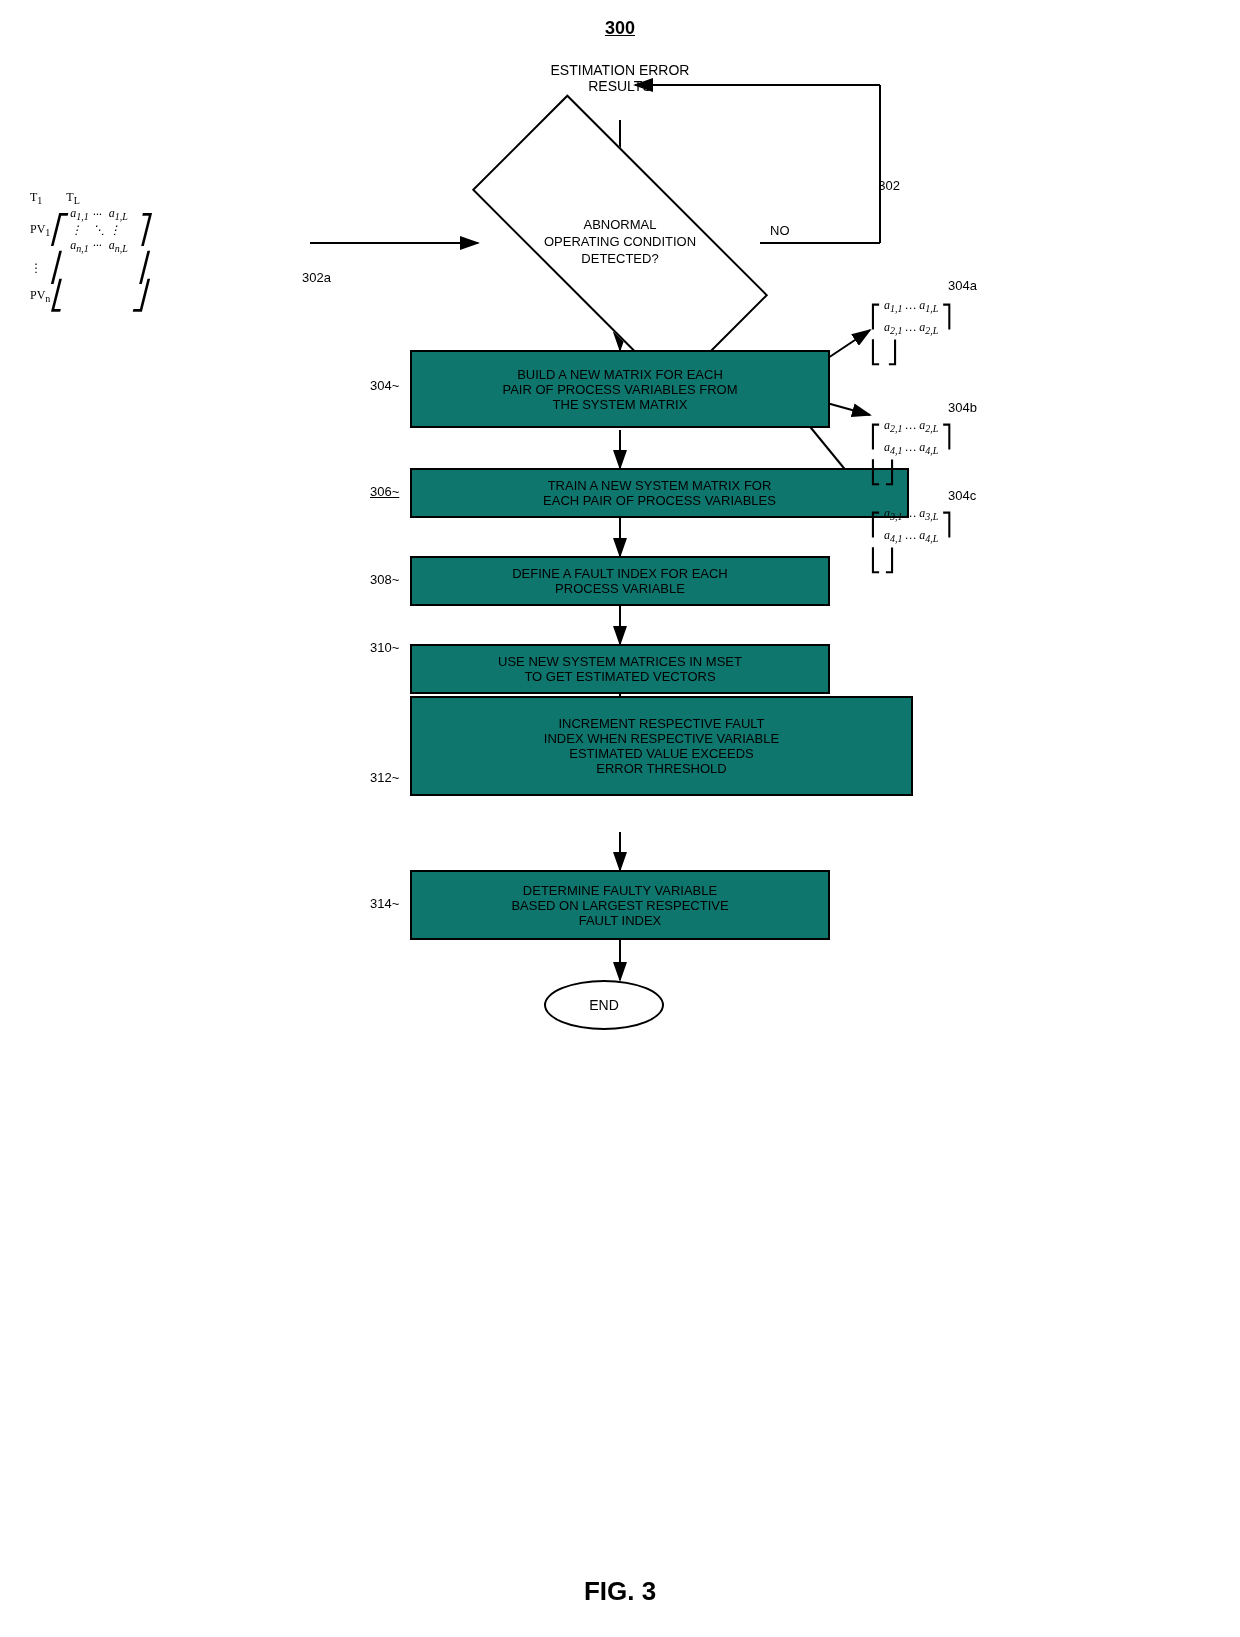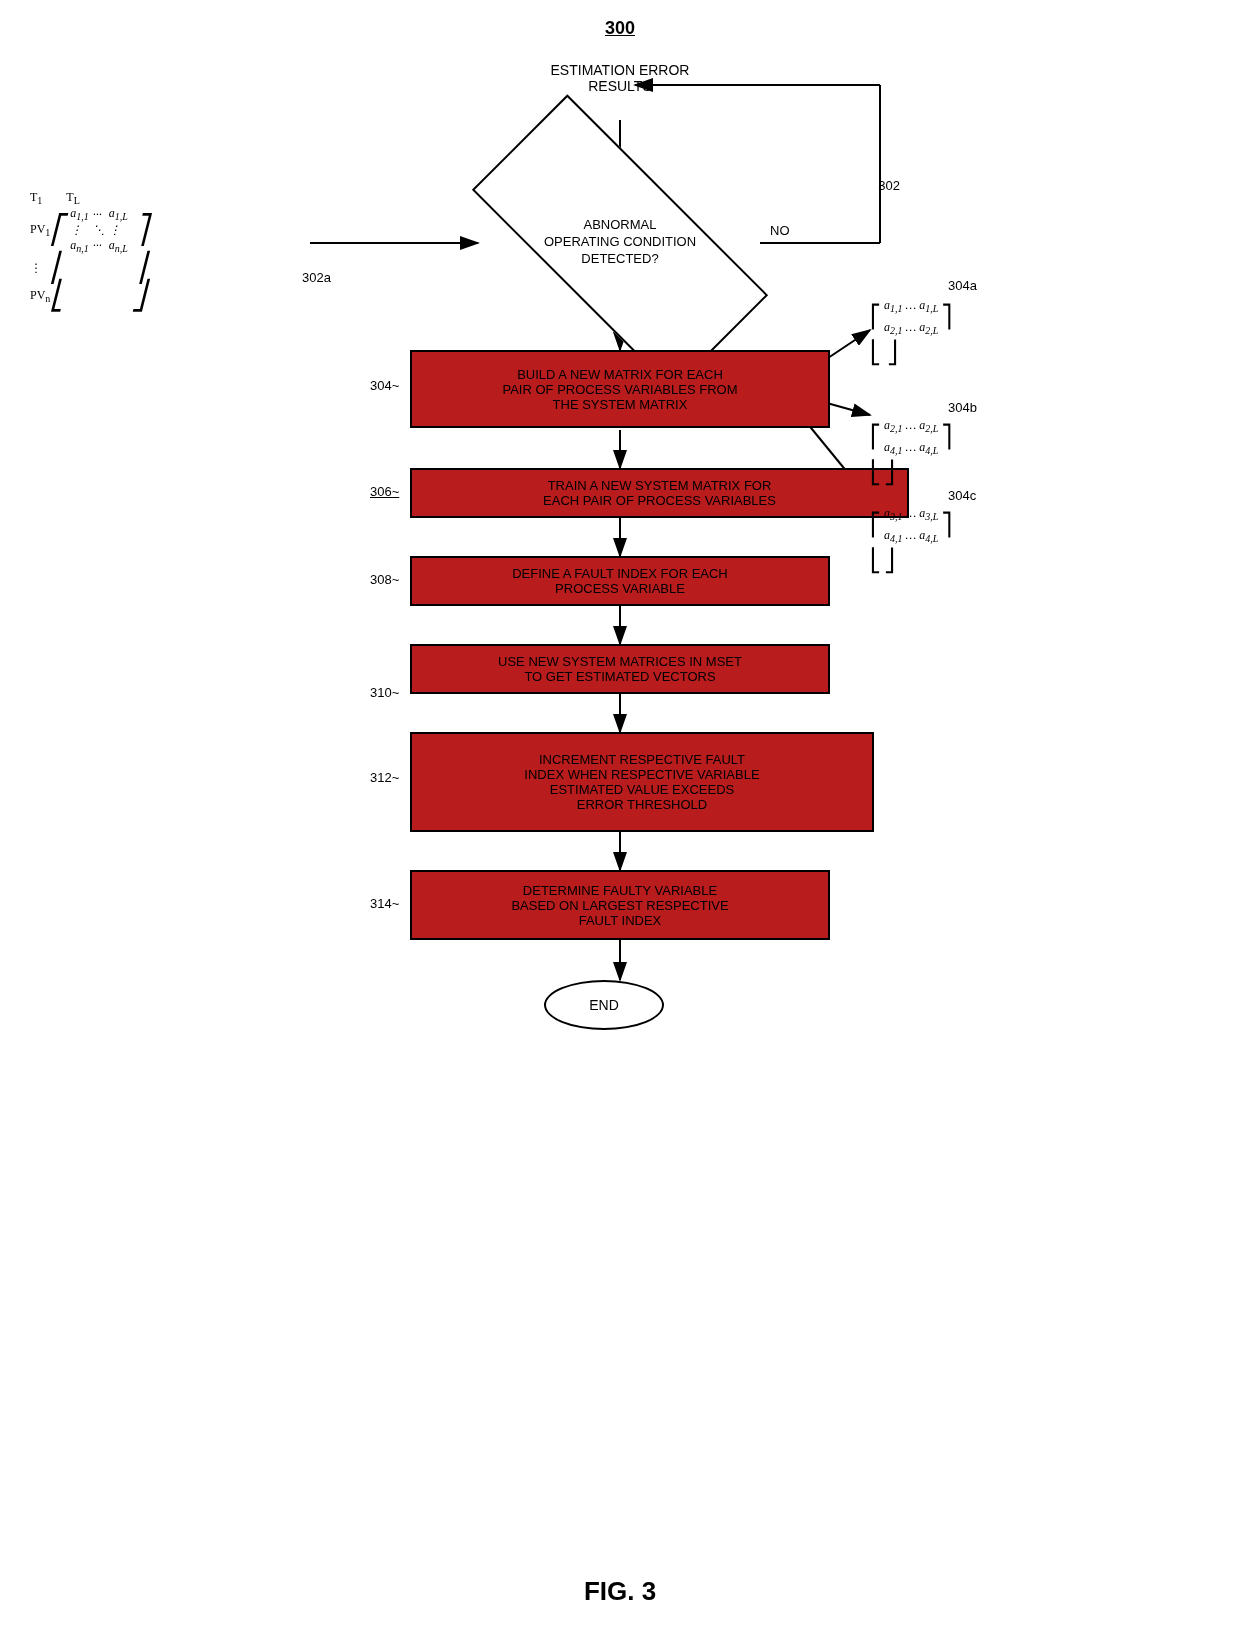--- a/index.html
+++ b/index.html
@@ -40,21 +40,21 @@
     
     .node-label {
       position: absolute;
       text-align: center;
       font-size: 13px;
       font-family: Arial, sans-serif;
     }
     .step-box {
       position: absolute;
       border: 2px solid #000;
-      background: #b91c1c;
+      background: #0f766e;
       display: flex;
       align-items: center;
       justify-content: center;
       text-align: center;
       font-size: 13px;
       font-family: Arial, sans-serif;
       padding: 5px;
     }
     .diamond {
       position: absolute;
@@ -242,23 +242,23 @@
   <div class="ref-num" style="top:484px; left:370px;text-decoration:underline;">306~</div>
 
   <div class="step-box" style="top:556px; left:410px; width:420px; height:50px;">
     DEFINE A FAULT INDEX FOR EACH<br>PROCESS VARIABLE
   </div>
   <div class="ref-num" style="top:572px; left:370px;text-align:right;">308~</div>
 
   <div class="step-box" style="top:644px; left:410px; width:420px; height:50px;">
     USE NEW SYSTEM MATRICES IN MSET<br>TO GET ESTIMATED VECTORS
   </div>
-  <div class="ref-num" style="top:685px; left:370px;">310~</div>
-
-  <div class="step-box" style="top:732px; left:410px; width:464px; height:100px;">
+  <div class="ref-num" style="top:640px; left:370px;">310~</div>
+
+  <div class="step-box" style="top:696px; left:410px; width:503px; height:100px;">
     INCREMENT RESPECTIVE FAULT<br>INDEX WHEN RESPECTIVE VARIABLE<br>ESTIMATED VALUE EXCEEDS<br>ERROR THRESHOLD
   </div>
   <div class="ref-num" style="top:770px; left:370px;">312~</div>
 
   <div class="step-box" style="top:870px; left:410px; width:420px; height:70px;">
     DETERMINE FAULTY VARIABLE<br>BASED ON LARGEST RESPECTIVE<br>FAULT INDEX
   </div>
   <div class="ref-num" style="top:896px; left:370px;">314~</div>
 
   <div class="oval" style="top:980px; left:544px; width:120px; height:50px;">END</div>

